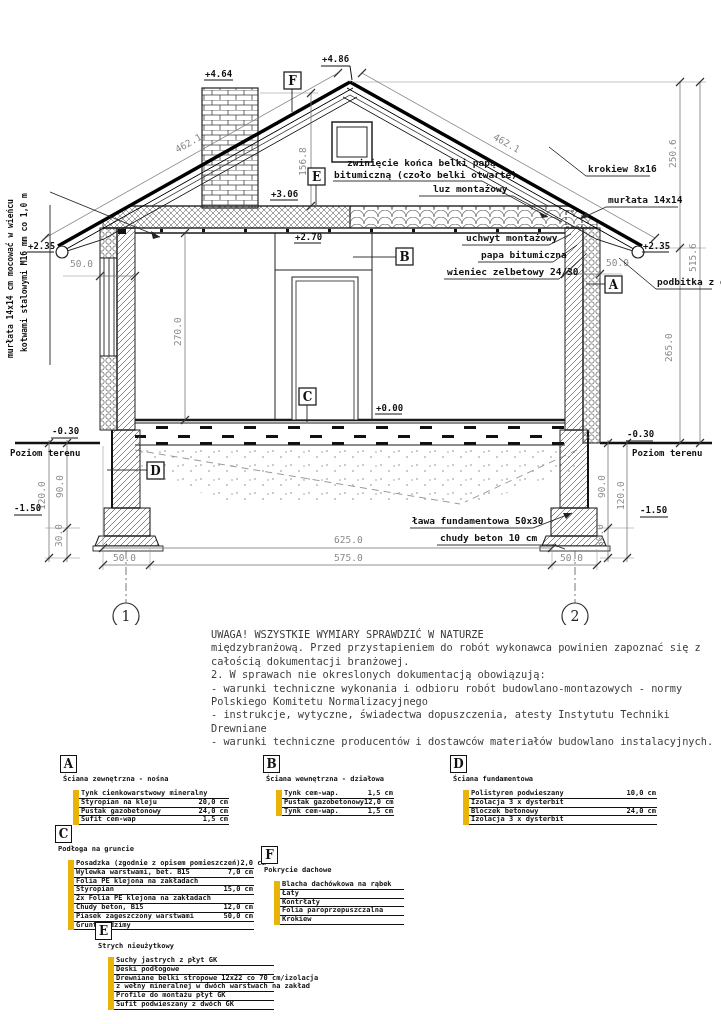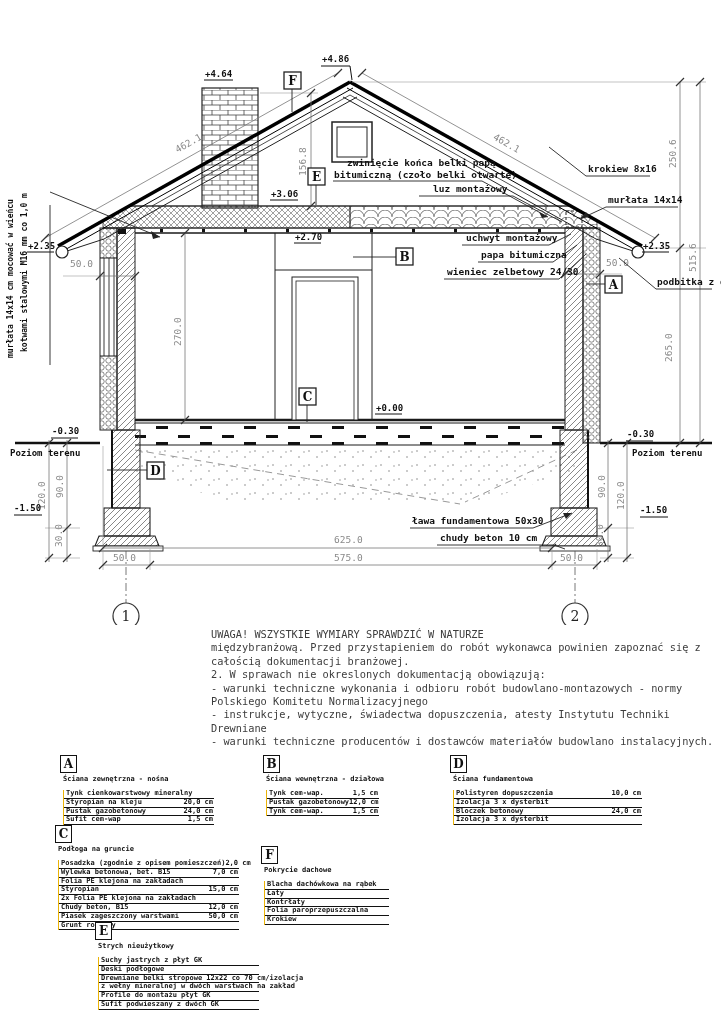--- a/index.html
+++ b/index.html
@@ -22,21 +22,21 @@
   
   .notes{position:absolute;left:163px;top:628px;width:556px;
          font:10.3px "DejaVu Sans Mono",monospace;color:#3c3c3c;margin-left:48px;}
   .notes div{height:13.4px;line-height:13.4px;white-space:nowrap}
   
   .tbl{position:absolute;color:#111;font:700 7px "DejaVu Sans Mono",monospace;}
   .tbl .box{width:15px;height:16px;border:1.6px solid #111;
             font:700 12px "DejaVu Serif",serif;display:flex;align-items:center;
             justify-content:center;margin:0 0 2px 0;background:#fff}
   .tbl .ttl{margin:2px 0 7px 3px;white-space:nowrap}
-  .tbl .rows{border-left:1px solid #eab308;margin-left:3px}
+  .tbl .rows{border-left:6px solid #eab308;margin-left:13px}
   .tbl .row{display:flex;justify-content:space-between;border-bottom:1px solid #111;
             padding:0 1px 0 2px;height:7.8px;line-height:7.2px;white-space:nowrap}
 </style>
 </head>
 <body>
 
 <div class="canvas">
 
 <svg viewBox="0 0 721 625" width="721" height="625">
   <defs>
@@ -332,21 +332,21 @@
           <span>1,5 cm</span>
         </div>
   </div>
 </div>
 
 <div class="tbl" style="left:450px;top:755px">
   <div class="box">D</div>
   <div class="ttl">Ściana fundamentowa</div>
   <div class="rows" style="width:188px">
     <div class="row">
-          <span>Polistyren dopuszczenia</span>
+          <span>Polistyren podwieszany</span>
           <span>10,0 cm</span>
         </div>
     <div class="row">
           <span>Izolacja 3 x dysterbit</span>
           <span></span>
         </div>
     <div class="row">
           <span>Bloczek betonowy</span>
           <span>24,0 cm</span>
         </div>
@@ -359,21 +359,21 @@
 
 <div class="tbl" style="left:55px;top:825px">
   <div class="box">C</div>
   <div class="ttl">Podłoga na gruncie</div>
   <div class="rows" style="width:180px">
     <div class="row">
           <span>Posadzka (zgodnie z opisem pomieszczeń)</span>
           <span>2,0 cm</span>
         </div>
     <div class="row">
-          <span>Wylewka betonowa, bet. B15</span>
+          <span>Wylewka warstwami, bet. B15</span>
           <span>7,0 cm</span>
         </div>
     <div class="row">
           <span>Folia PE klejona na zakładach</span>
           <span></span>
         </div>
     <div class="row">
           <span>Styropian</span>
           <span>15,0 cm</span>
         </div>

